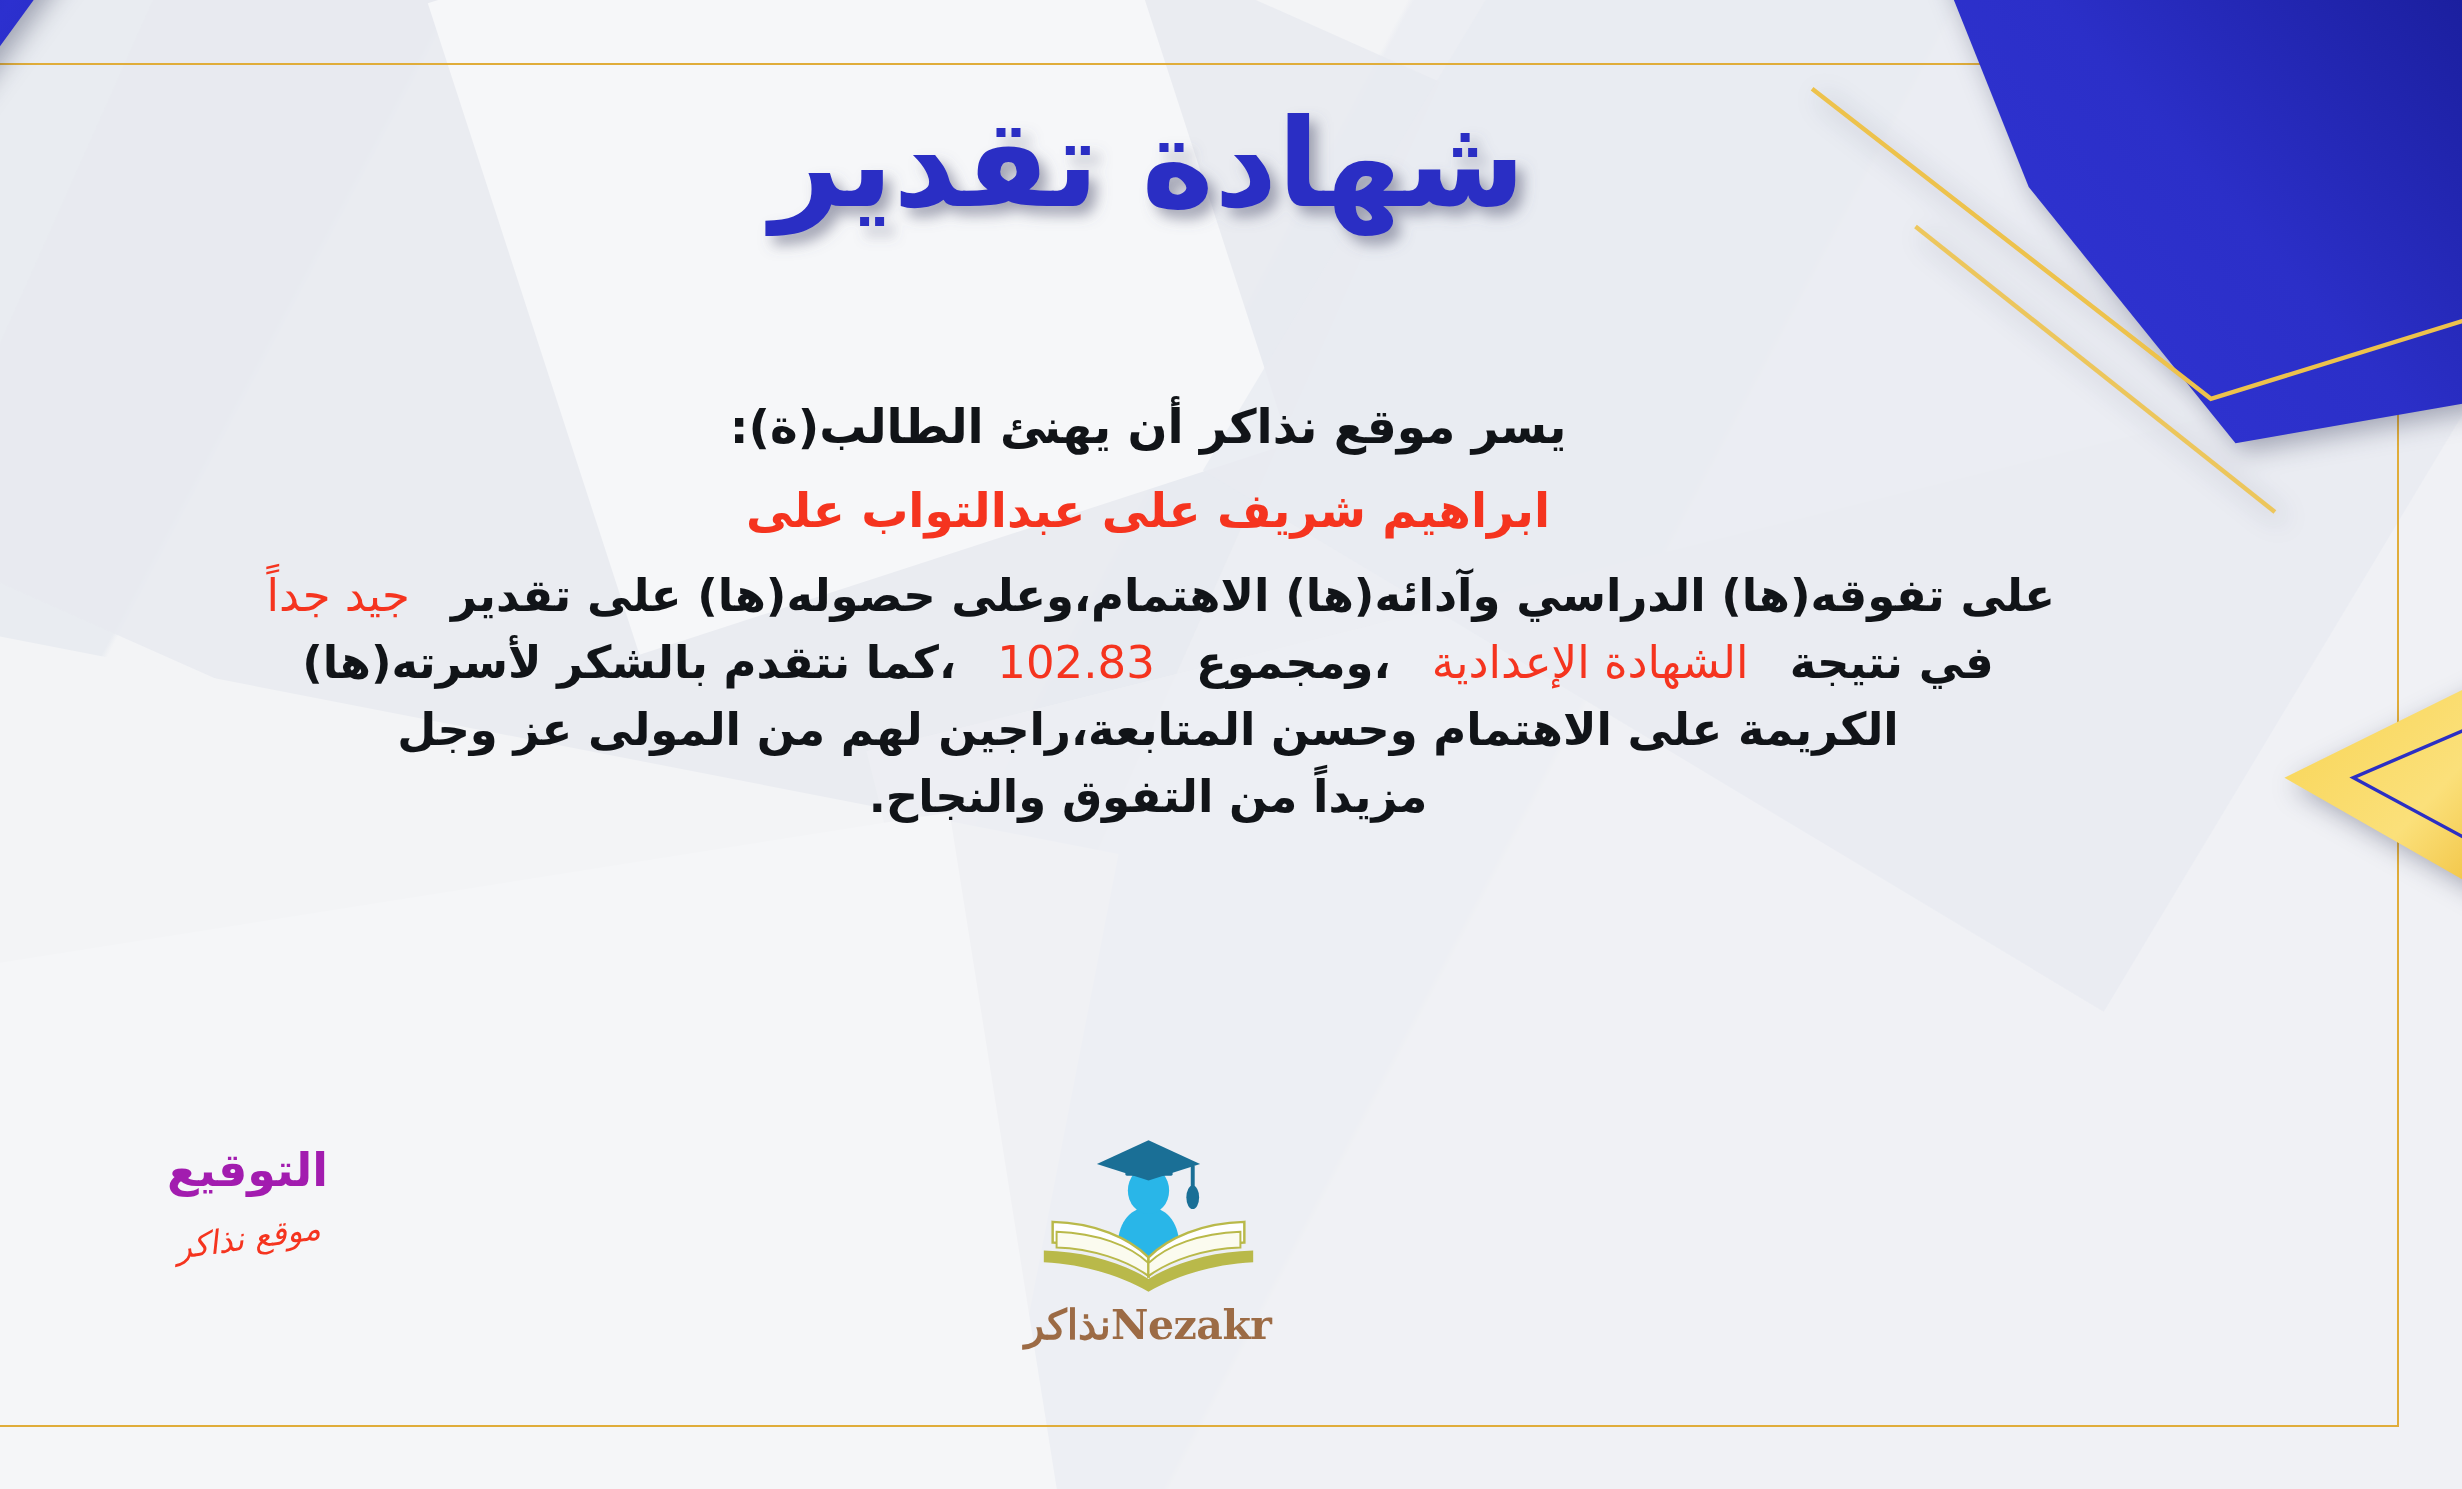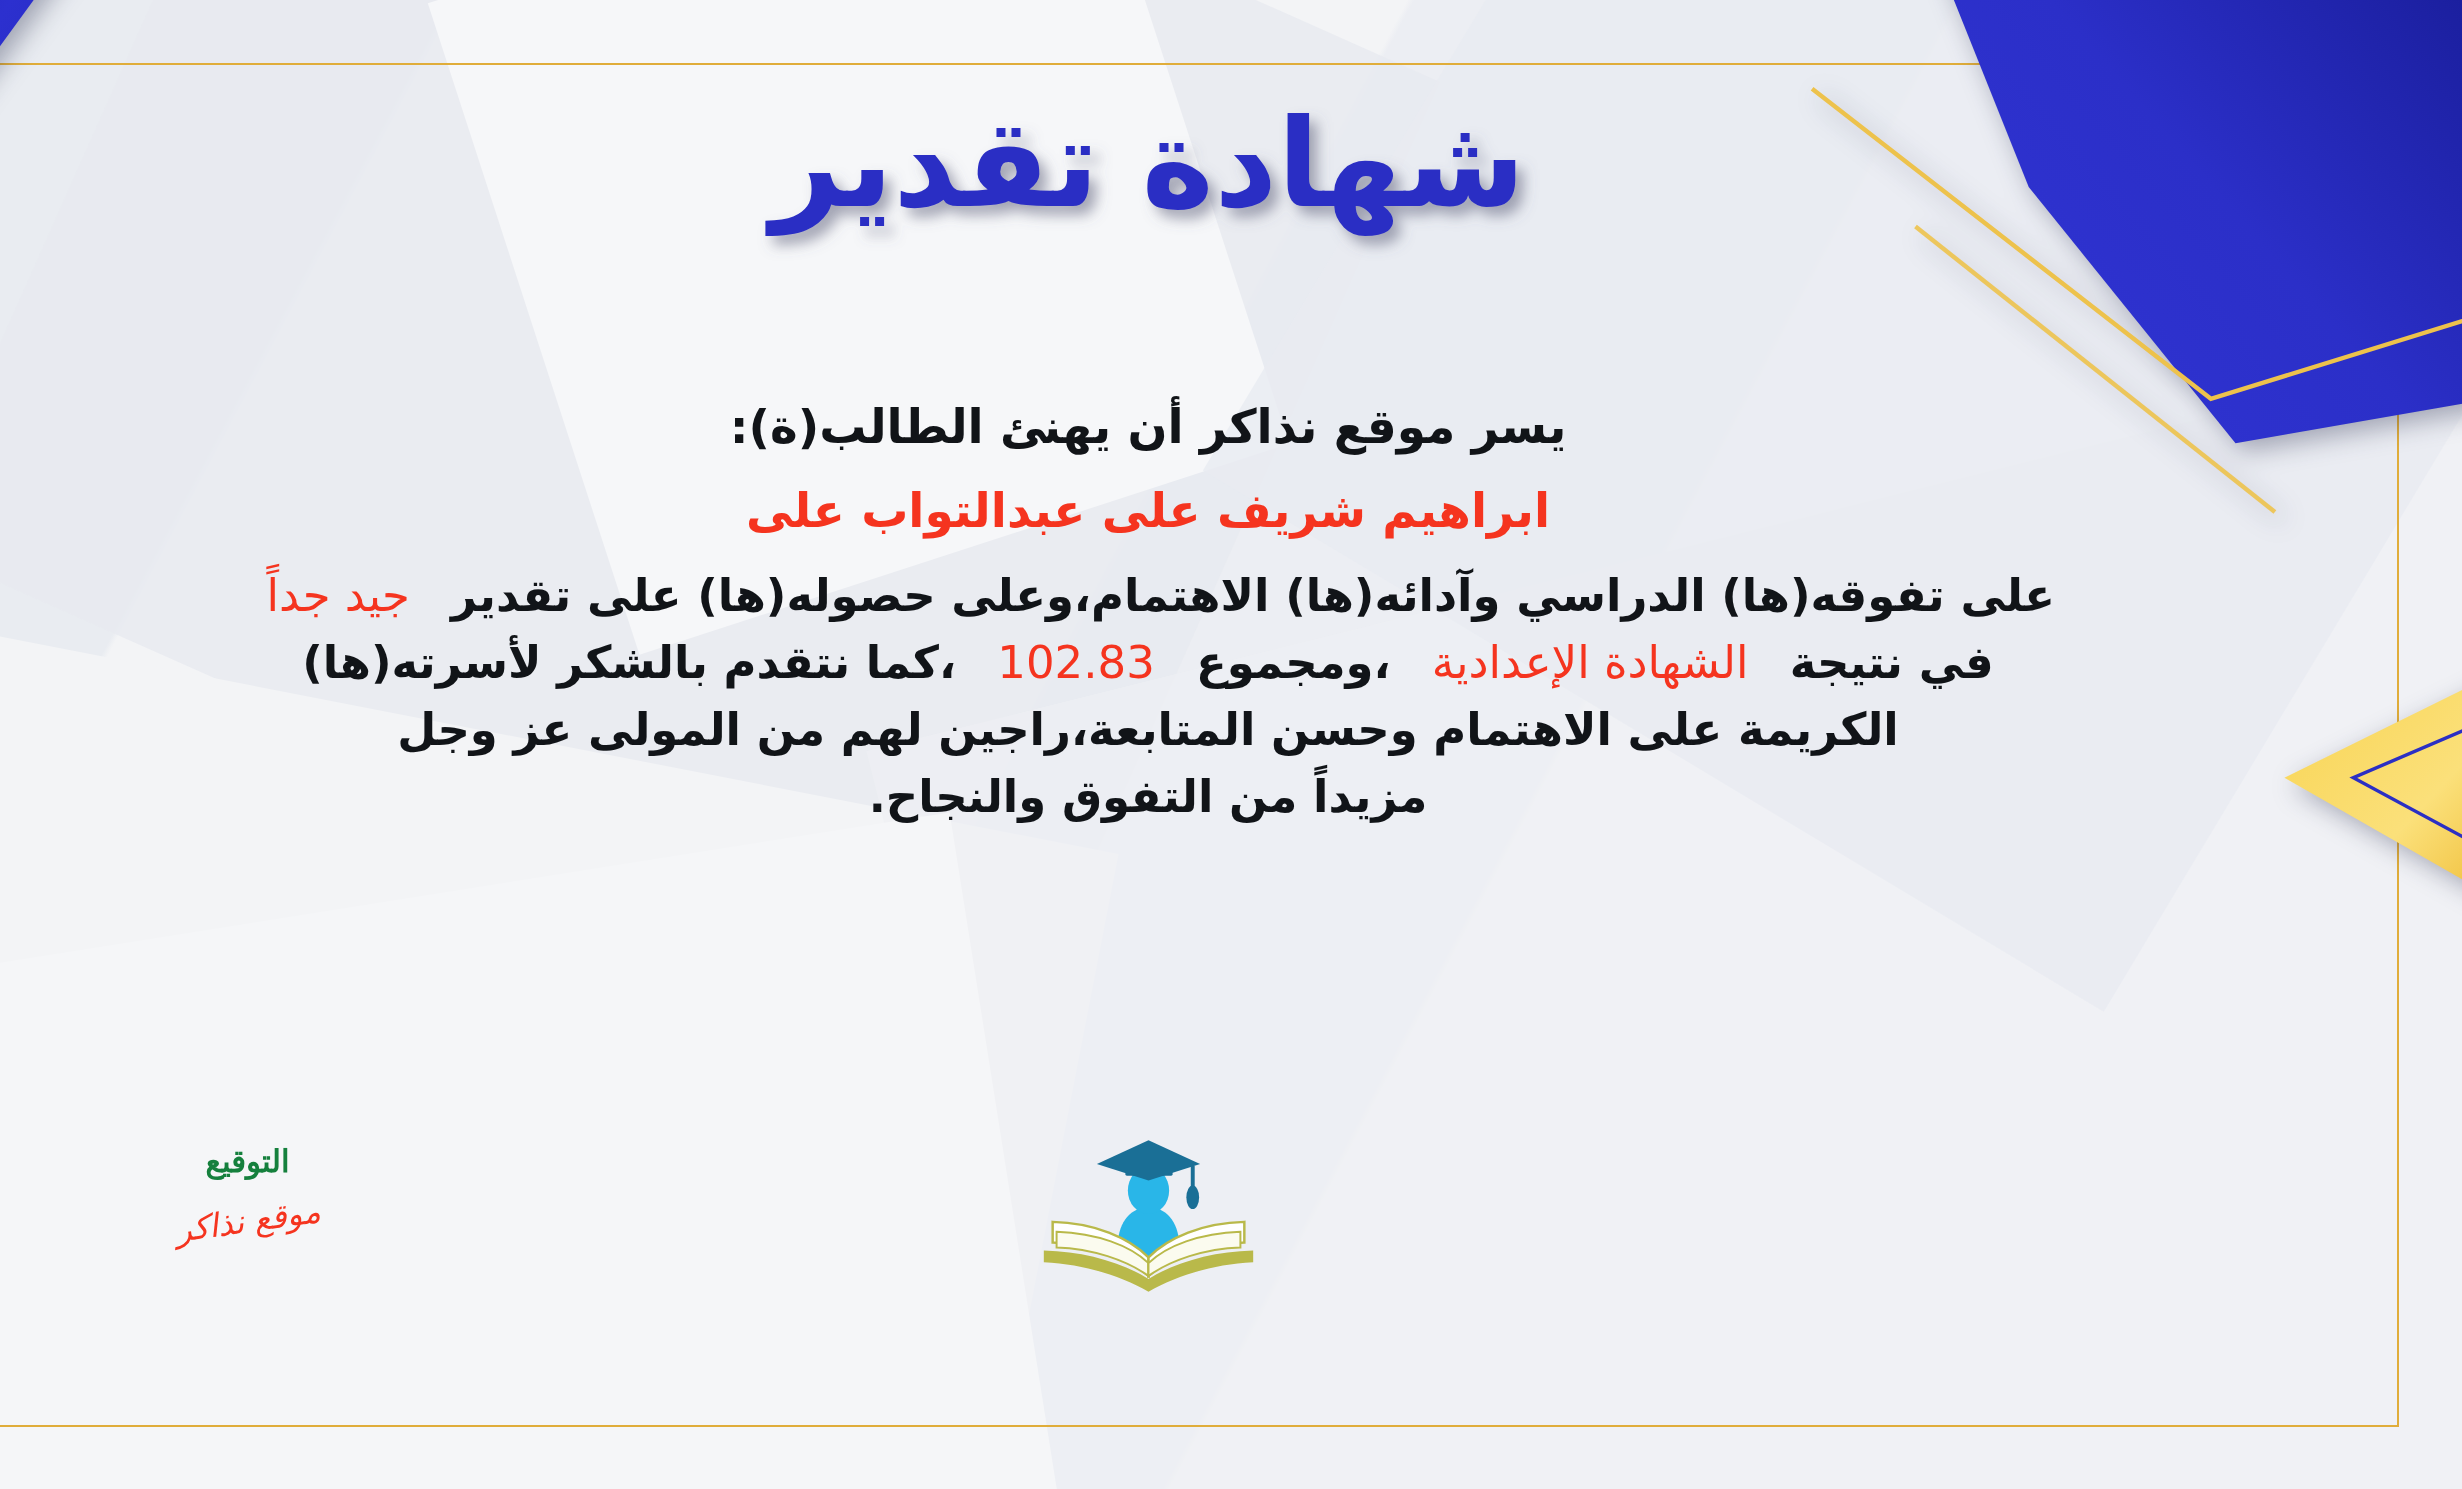--- a/index.html
+++ b/index.html
@@ -101,24 +101,23 @@
     height:276px;
   }
   .sign-area {
     position:absolute;
     left:187px;
     top:0;
     width:305px;
     text-align:center;
   }
   .sign-label {
-    font-size:31px;
-    font-weight:700;
-    color:#15803d;
-    font-family:Liberation Serif, serif;
+    font-size:46px;
+    font-weight:700;
+    color:#a21caf;
   }
   .sign-script {
     margin-top:21.7px;
     font-family:"DejaVu Serif", "Liberation Serif", serif;
     font-size:32.5px;
     font-style:italic;
     color:#f5341f;
     transform: rotate(-8deg);
     display:inline-block;
   }
@@ -281,17 +280,20 @@
 
         <path d="M 235 290 C 190 250 120 225 40 222 L 40 180 C 125 182 195 212 235 252 Z" fill="#ffffff" stroke="#b9b94a" stroke-width="5"></path>
         <path d="M 235 290 C 190 258 120 234 48 232 L 48 200 C 130 203 198 228 235 264 Z" fill="#fbfbef" stroke="#b9b94a" stroke-width="4"></path>
 
         <path d="M 235 290 C 280 250 350 225 430 222 L 430 180 C 345 182 275 212 235 252 Z" fill="#ffffff" stroke="#b9b94a" stroke-width="5"></path>
         <path d="M 235 290 C 280 258 350 234 422 232 L 422 200 C 340 203 272 228 235 264 Z" fill="#fbfbef" stroke="#b9b94a" stroke-width="4"></path>
 
         <path d="M 235 296 C 180 262 105 240 22 238 L 22 262 C 108 266 182 292 235 322
                  C 288 292 362 266 448 262 L 448 238 C 365 240 290 262 235 296 Z" fill="#b9b94a"></path>
       </svg>
+      <div class="logo-text">
+        <span>Nezakr</span><span>نذاكر</span>
+      </div>
     </div>
   </div>
 
 </div>
 
 
 </body></html>

